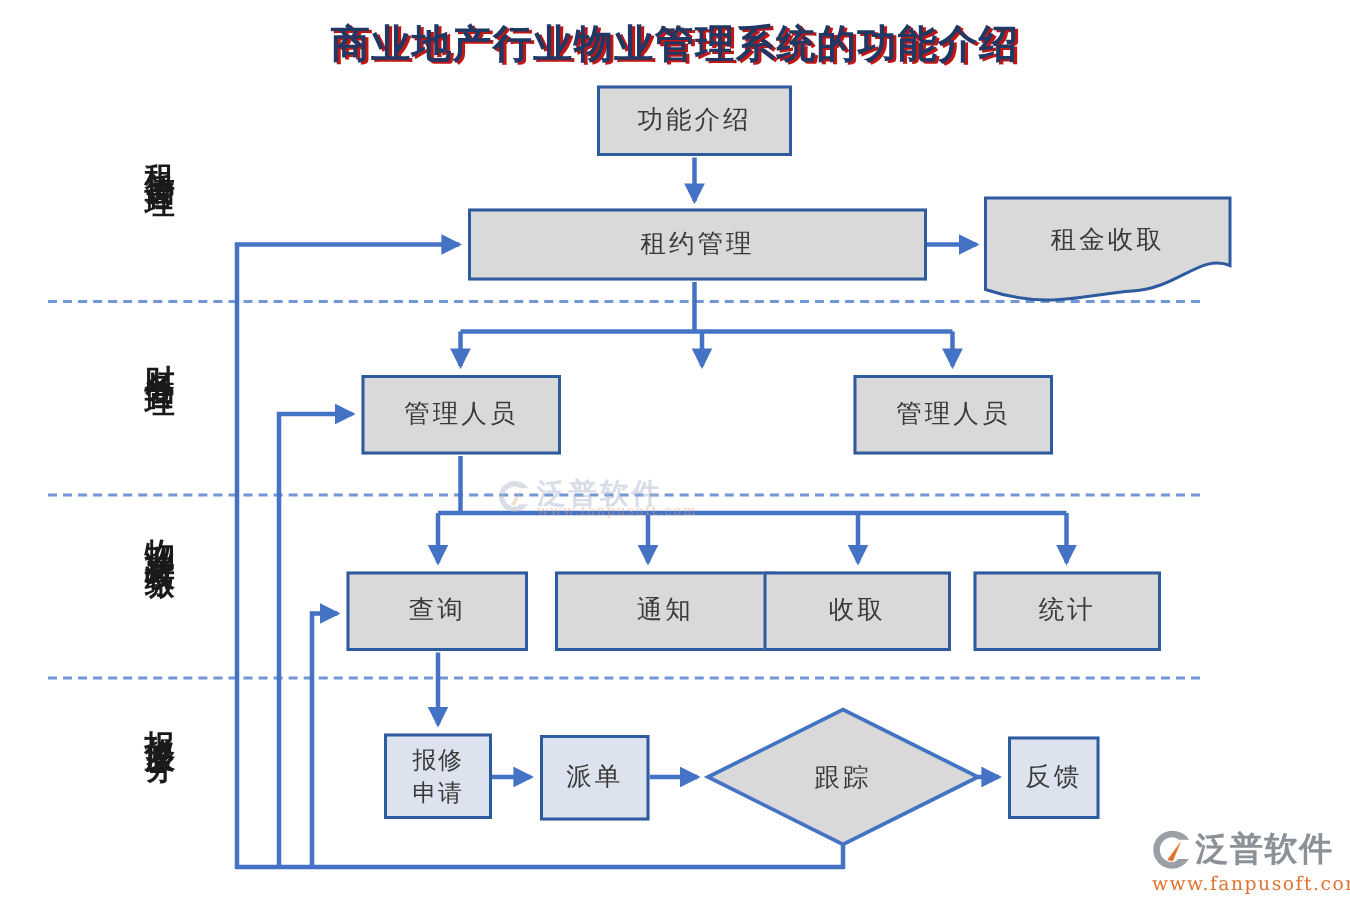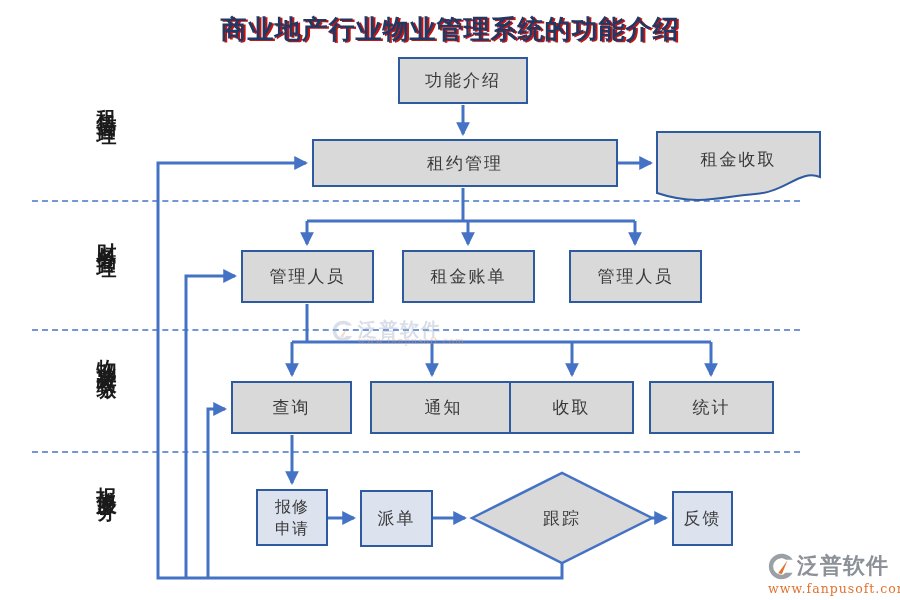--- a/index.html
+++ b/index.html
@@ -110,21 +110,20 @@
       <path class="line" d="M562 563 V578 H158 V163 H306" marker-end="url(#arrow)"></path>
       <path class="line" d="M186 578 V276 H235" marker-end="url(#arrow)"></path>
       <path class="line" d="M208 578 V409 H225" marker-end="url(#arrow)"></path>
     </g>
   </svg>
 
   <div class="node" style="left:398px;top:57px;width:130px;height:47px;">功能介绍</div>
   <div class="node" style="left:312px;top:139px;width:306px;height:48px;">租约管理</div>
 
   <div class="node" style="left:241px;top:250px;width:133px;height:53px;">管理人员</div>
-  <div class="node" style="left:402px;top:250px;width:133px;height:53px;">租金账单</div>
   <div class="node" style="left:569px;top:250px;width:133px;height:53px;">管理人员</div>
 
   <div class="node" style="left:231px;top:381px;width:121px;height:53px;">查询</div>
   <div class="node" style="left:370px;top:381px;width:147px;height:53px;">通知</div>
   <div class="node" style="left:509px;top:381px;width:125px;height:53px;">收取</div>
   <div class="node" style="left:649px;top:381px;width:125px;height:53px;">统计</div>
 
   <div class="node light" style="left:256px;top:489px;width:72px;height:57px;font-size:16px;letter-spacing:1px;">报修
 申请</div>
   <div class="node light" style="left:360px;top:490px;width:73px;height:57px;">派单</div>

